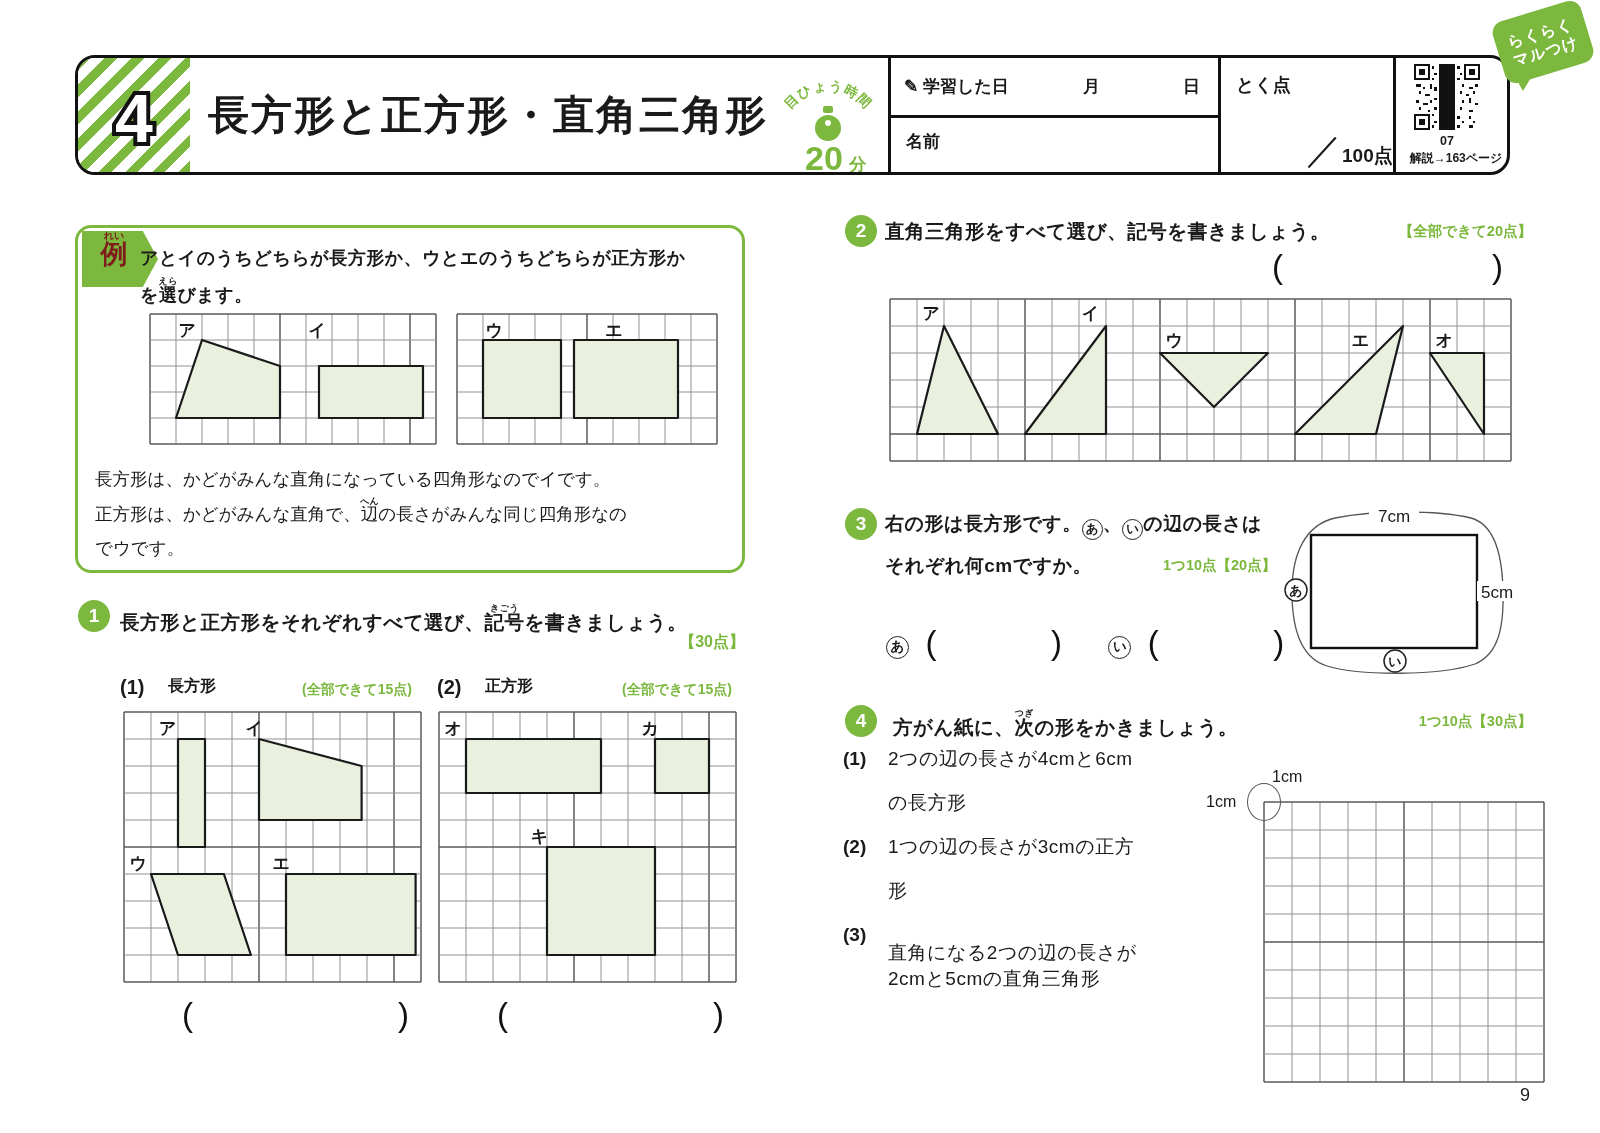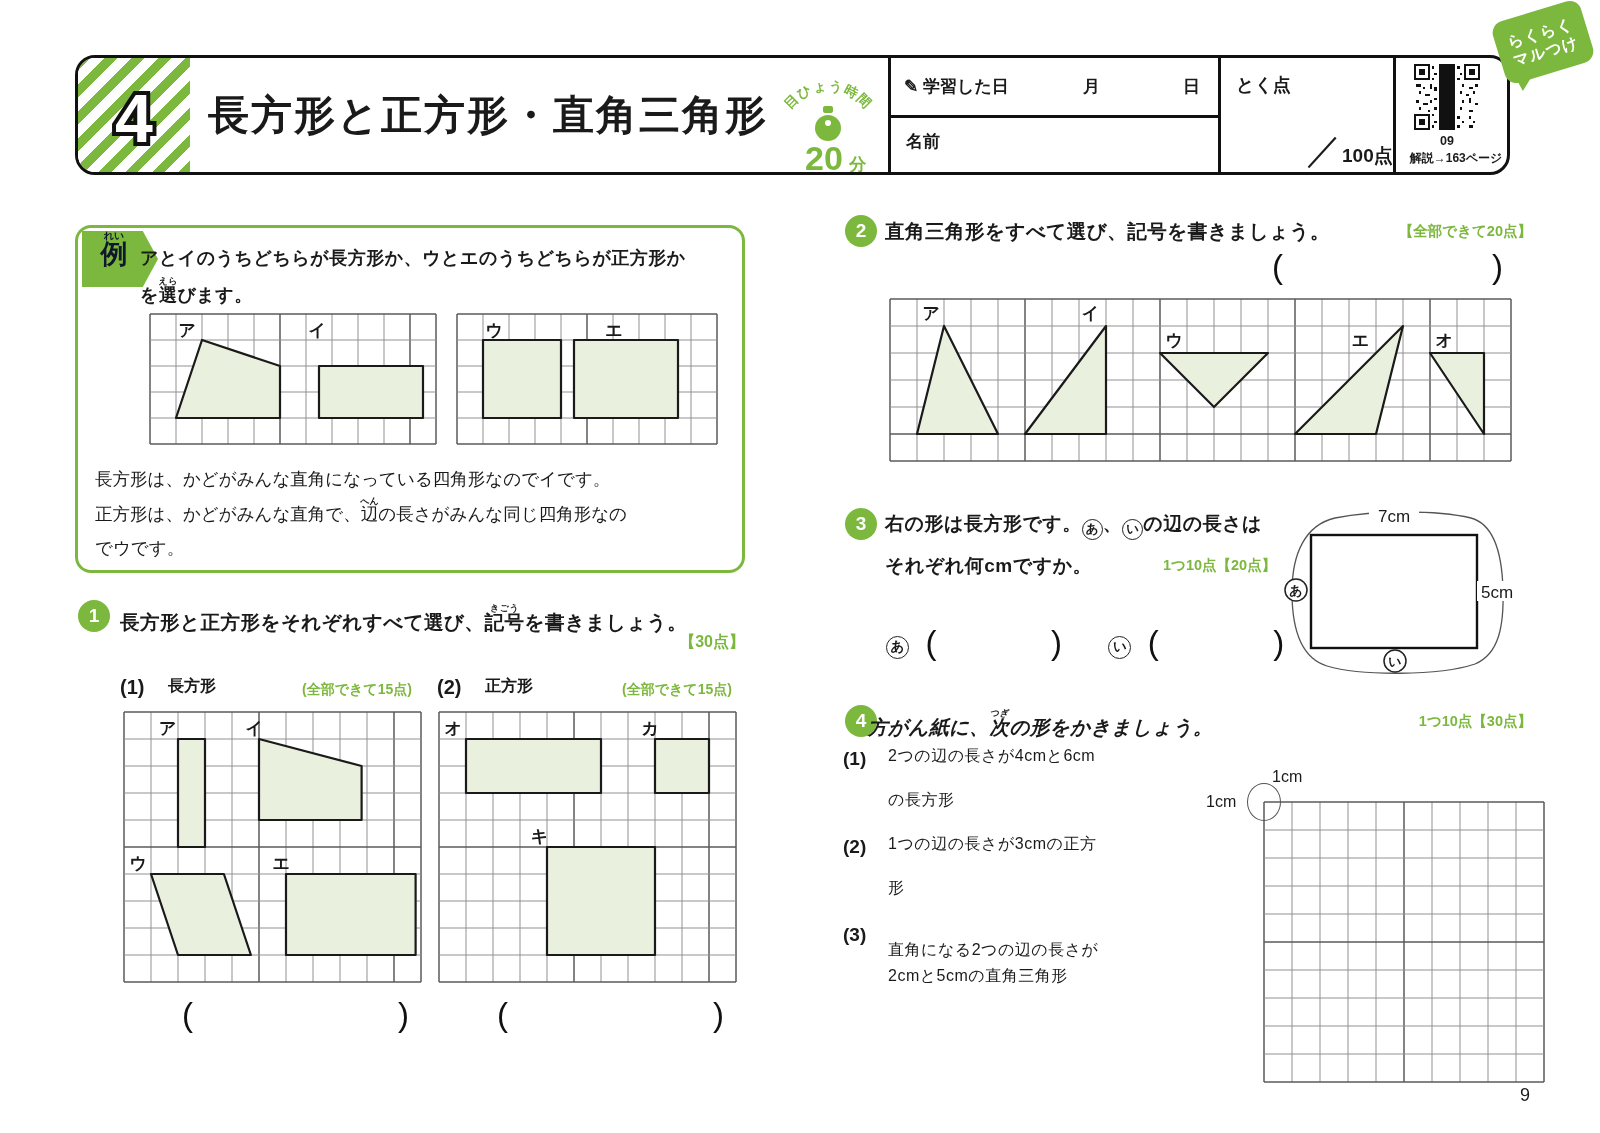--- a/index.html
+++ b/index.html
@@ -19,39 +19,39 @@
   .score-slash{font-size:36px;font-weight:400;line-height:36px;}
   .score-total{font-size:19px;font-weight:700;}
   .qr-num{left:1336px;top:76px;width:66px;text-align:center;font-size:12.5px;font-weight:600;}
   .qr-caption{left:1310px;top:92px;width:120px;text-align:center;font-size:12px;font-weight:600;white-space:nowrap;padding-left:16px;}
 
   .ribbon{left:1497px;top:10px;width:92px;height:64px;background:var(--green);border-radius:12px;transform:rotate(-17deg);color:#fff;text-align:center;font-size:15.5px;font-weight:700;line-height:19px;padding-top:13px;letter-spacing:1px;}
   .ribbon-tail{position:absolute;left:10px;bottom:-9px;width:16px;height:12px;background:var(--green);clip-path:polygon(0 0,100% 0,15% 100%);}
 
   
   .ex-box{left:75px;top:225px;width:670px;height:348px;border:3px solid var(--green);border-radius:16px;background:#fff;}
-  .ex-badge{left:82px;top:231px;width:76px;height:56px;background:var(--green);clip-path:polygon(0 0,80% 0,100% 50%,80% 100%,0 100%);color:#0f172a;text-align:center;padding-top:4px;padding-right:12px;}
+  .ex-badge{left:82px;top:231px;width:76px;height:56px;background:var(--green);clip-path:polygon(0 0,80% 0,100% 50%,80% 100%,0 100%);color:#7f1d1d;text-align:center;padding-top:4px;padding-right:12px;}
   .ex-badge ruby{font-size:27px;font-weight:700;}
   .ex-badge rt{font-size:10px;font-weight:700;}
   .ex-line{left:140px;width:595px;font-size:18px;font-weight:600;line-height:36px;letter-spacing:0.5px;}
   .exp{left:95px;top:462px;width:545px;font-size:17.5px;font-weight:500;line-height:34px;}
 
   ruby{ruby-align:center;}
   rt{font-size:9px;font-weight:600;}
 
   
   .qnum{width:32px;height:32px;border-radius:50%;background:var(--green);color:#fff;font-size:19px;font-weight:700;display:flex;align-items:center;justify-content:center;}
   .prompt{font-size:19.5px;font-weight:700;letter-spacing:0.5px;white-space:nowrap;}
   .gpts{color:var(--green);font-weight:700;font-size:16px;white-space:nowrap;}
   .gpts-s{color:var(--green);font-weight:700;font-size:14px;white-space:nowrap;}
   .sublabel{font-size:20px;font-weight:800;}
   .subtitle{font-size:16px;font-weight:700;}
   .paren{font-size:33px;font-weight:400;line-height:1;color:#111;}
   .maru{display:inline-flex;width:21px;height:21px;border:1.5px solid #222;border-radius:50%;align-items:center;justify-content:center;font-size:12.5px;font-weight:600;vertical-align:-3px;background:#fff;}
-  .hand{font-size:16px;font-weight:500;letter-spacing:0.5px;white-space:nowrap;}
+  .hand{font-size:19px;font-weight:500;letter-spacing:0.5px;white-space:nowrap;}
   .cm-label{font-size:16px;font-weight:500;}
   .corner-circle{left:1247px;top:783px;width:34px;height:38px;border:1.4px solid #555;border-radius:50%;background:transparent;}
   .page-num{left:1520px;top:1085px;font-size:18px;font-weight:500;}
 </style>
 </head>
 <body>
 
 <div class="page">
 
   <div class="abs header-box">
@@ -147,21 +147,21 @@
           <rect x="9" y="25" width="1" height="1"></rect>
           <rect x="8" y="27" width="1" height="1"></rect>
         <rect x="19" y="23" width="1" height="1"></rect>
           <rect x="21" y="25" width="1" height="1"></rect>
           <rect x="19" y="27" width="1" height="1"></rect>
         <rect x="24" y="23" width="1" height="1"></rect>
           <rect x="26" y="25" width="1" height="1"></rect>
           <rect x="24" y="27" width="2" height="1"></rect>
       </g>
     </svg>
-    <div class="abs qr-num">09</div>
+    <div class="abs qr-num">07</div>
     <div class="abs qr-caption">解説→163ページ</div>
   </div>
 
   <div class="abs ribbon">
     <div>らくらく</div>
     <div>マルつけ</div>
     <div class="ribbon-tail"></div>
   </div>
 
   <div class="abs ex-box"></div>
@@ -381,21 +381,21 @@
     <text x="129" y="24" text-anchor="middle" font-size="17" font-weight="500" fill="#1a1a1a" font-family="Liberation Sans, sans-serif">7cm</text>
     <rect x="212" y="83" width="36" height="20" fill="#fff"></rect>
     <text x="216" y="100" font-size="17" font-weight="500" fill="#1a1a1a" font-family="Liberation Sans, sans-serif">5cm</text>
     <circle cx="31" cy="92" r="11" fill="#fff" stroke="#222" stroke-width="1.5"></circle>
     <text x="31" y="97" text-anchor="middle" font-size="13" font-weight="600" fill="#1a1a1a" font-family="Liberation Sans, sans-serif">あ</text>
     <circle cx="130" cy="163" r="11" fill="#fff" stroke="#222" stroke-width="1.5"></circle>
     <text x="130" y="168" text-anchor="middle" font-size="13" font-weight="600" fill="#1a1a1a" font-family="Liberation Sans, sans-serif">い</text>
   </svg>
 
   <div class="abs qnum" style="left:845px;top:705px;">4</div>
-  <div class="abs prompt" style="left:868px;top:708px;font-style:italic;">
+  <div class="abs prompt" style="left:893px;top:708px;">
     <span>方がん紙に、</span><ruby><span>次</span><rt>つぎ</rt></ruby><span>の形をかきましょう。</span>
   </div>
   <div class="abs gpts" style="right:68px;top:712px;font-size:14.5px;">1つ10点【30点】</div>
 
   <span class="abs sublabel" style="left:843px;top:748px;font-size:19px;">(1)</span>
   <span class="abs hand" style="left:888px;top:746px;">2つの辺の長さが4cmと6cm</span>
   <span class="abs hand" style="left:888px;top:790px;">の長方形</span>
 
   <span class="abs sublabel" style="left:843px;top:836px;font-size:19px;">(2)</span>
   <span class="abs hand" style="left:888px;top:834px;">1つの辺の長さが3cmの正方</span>

